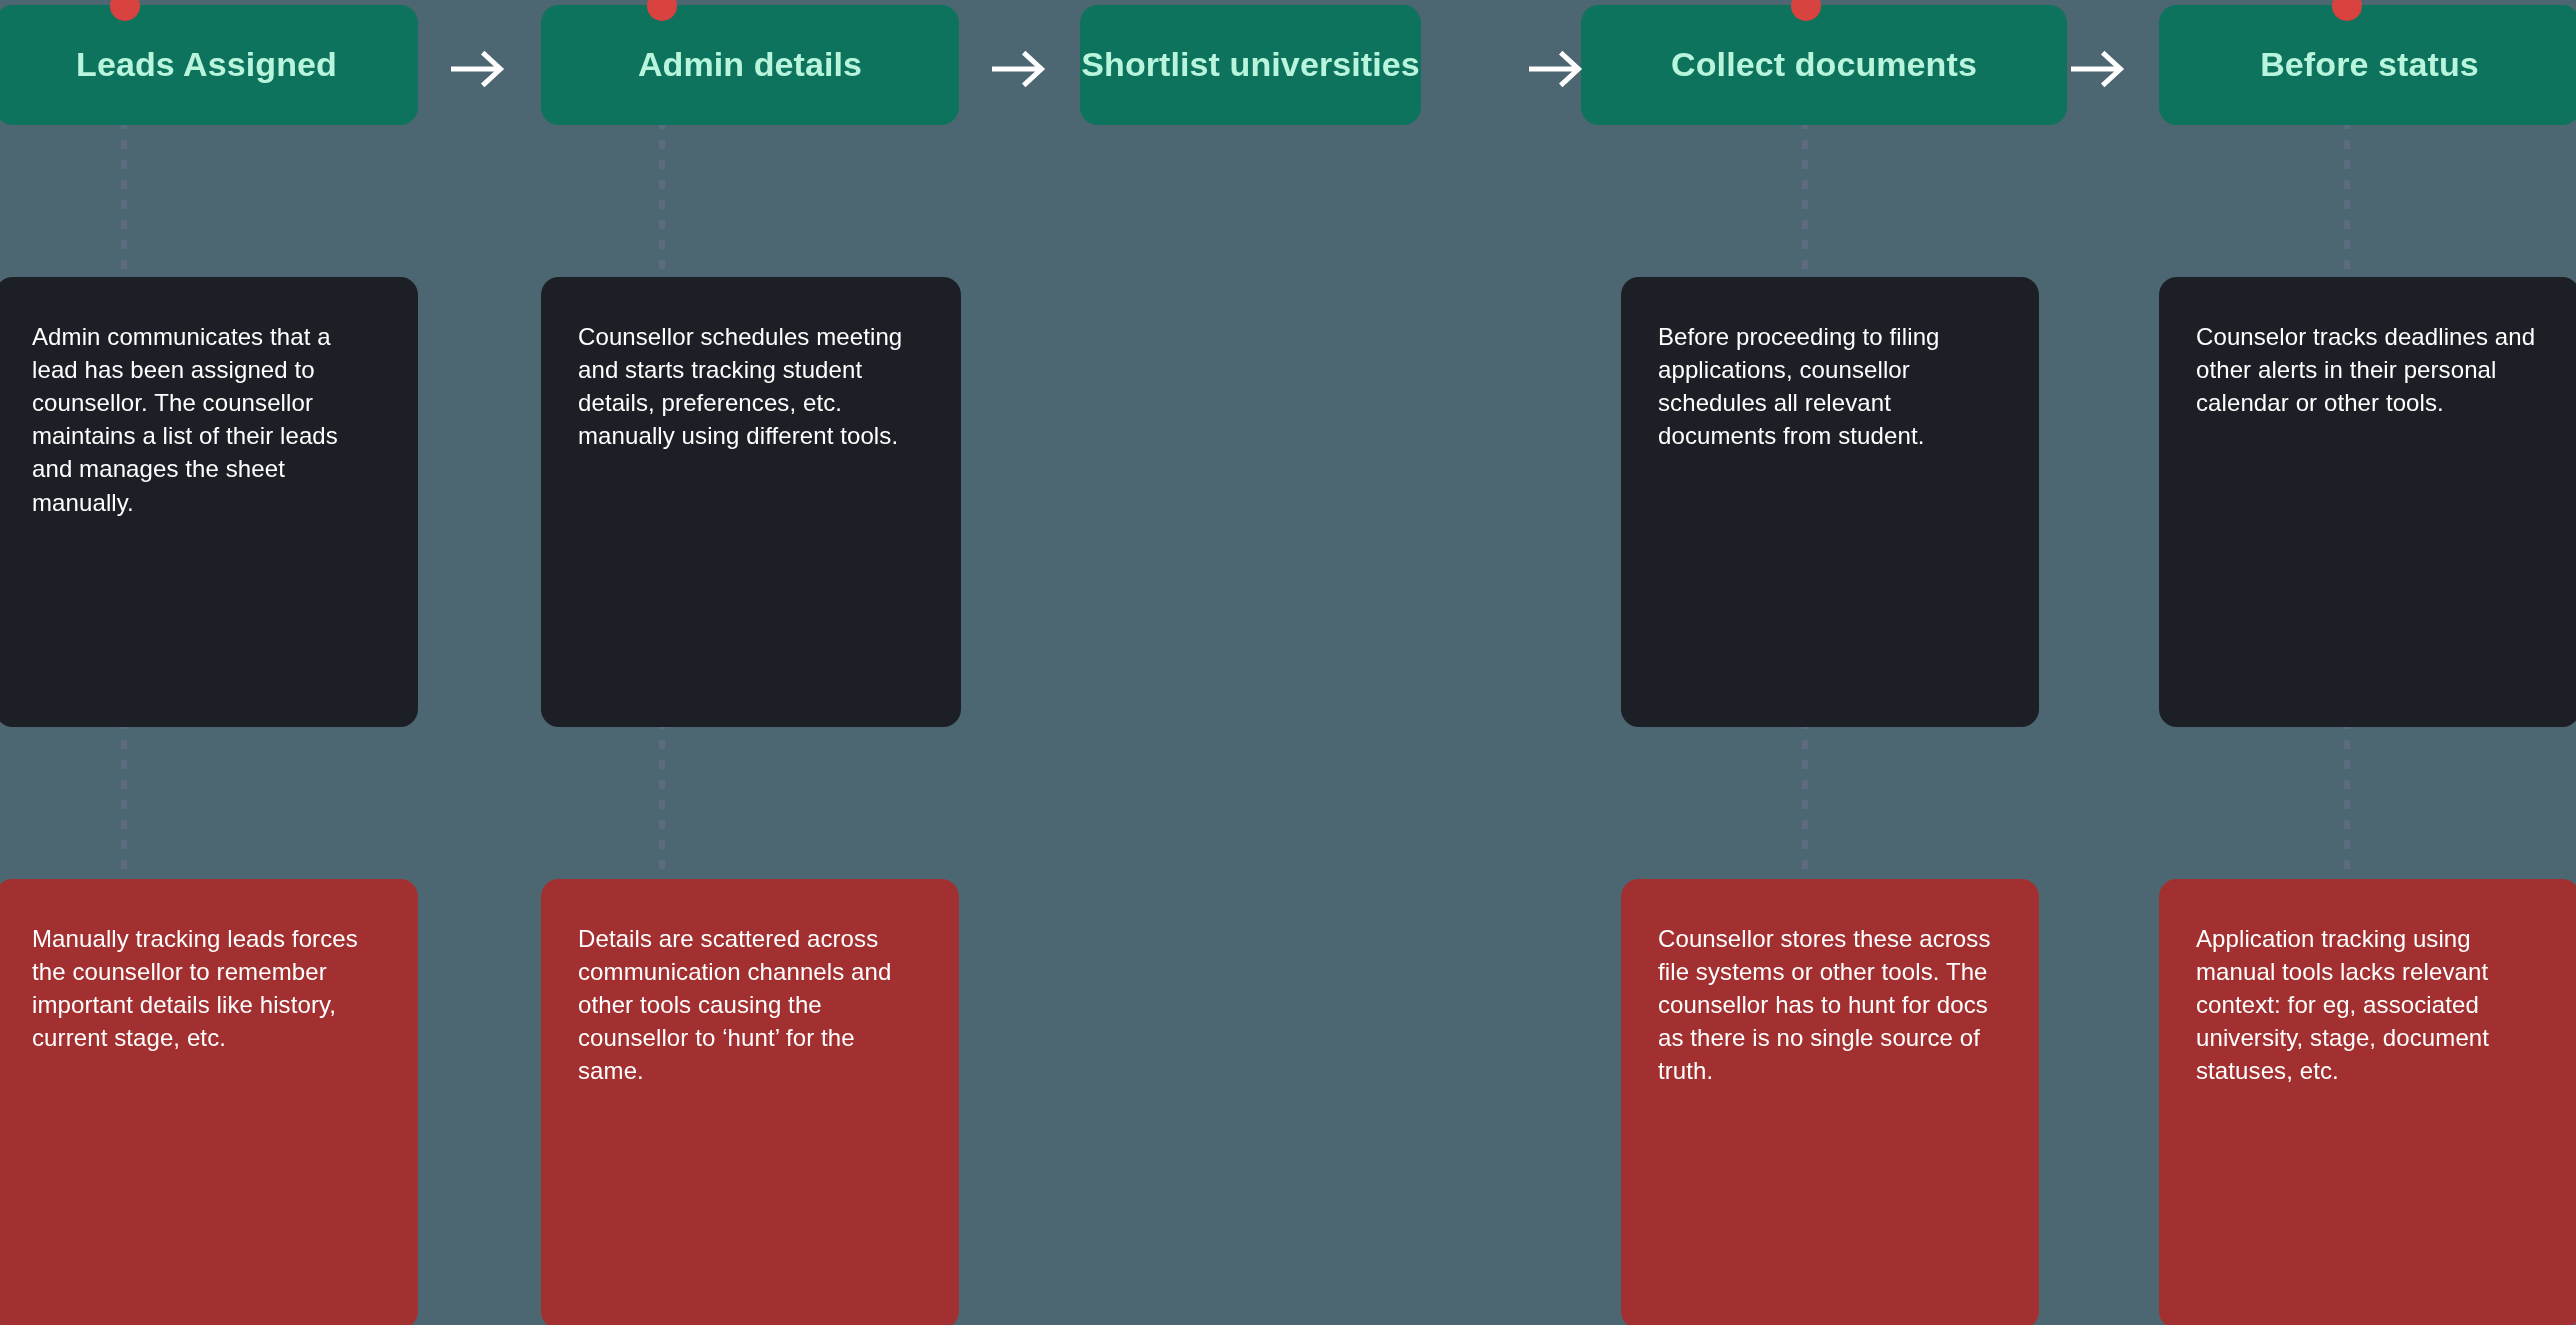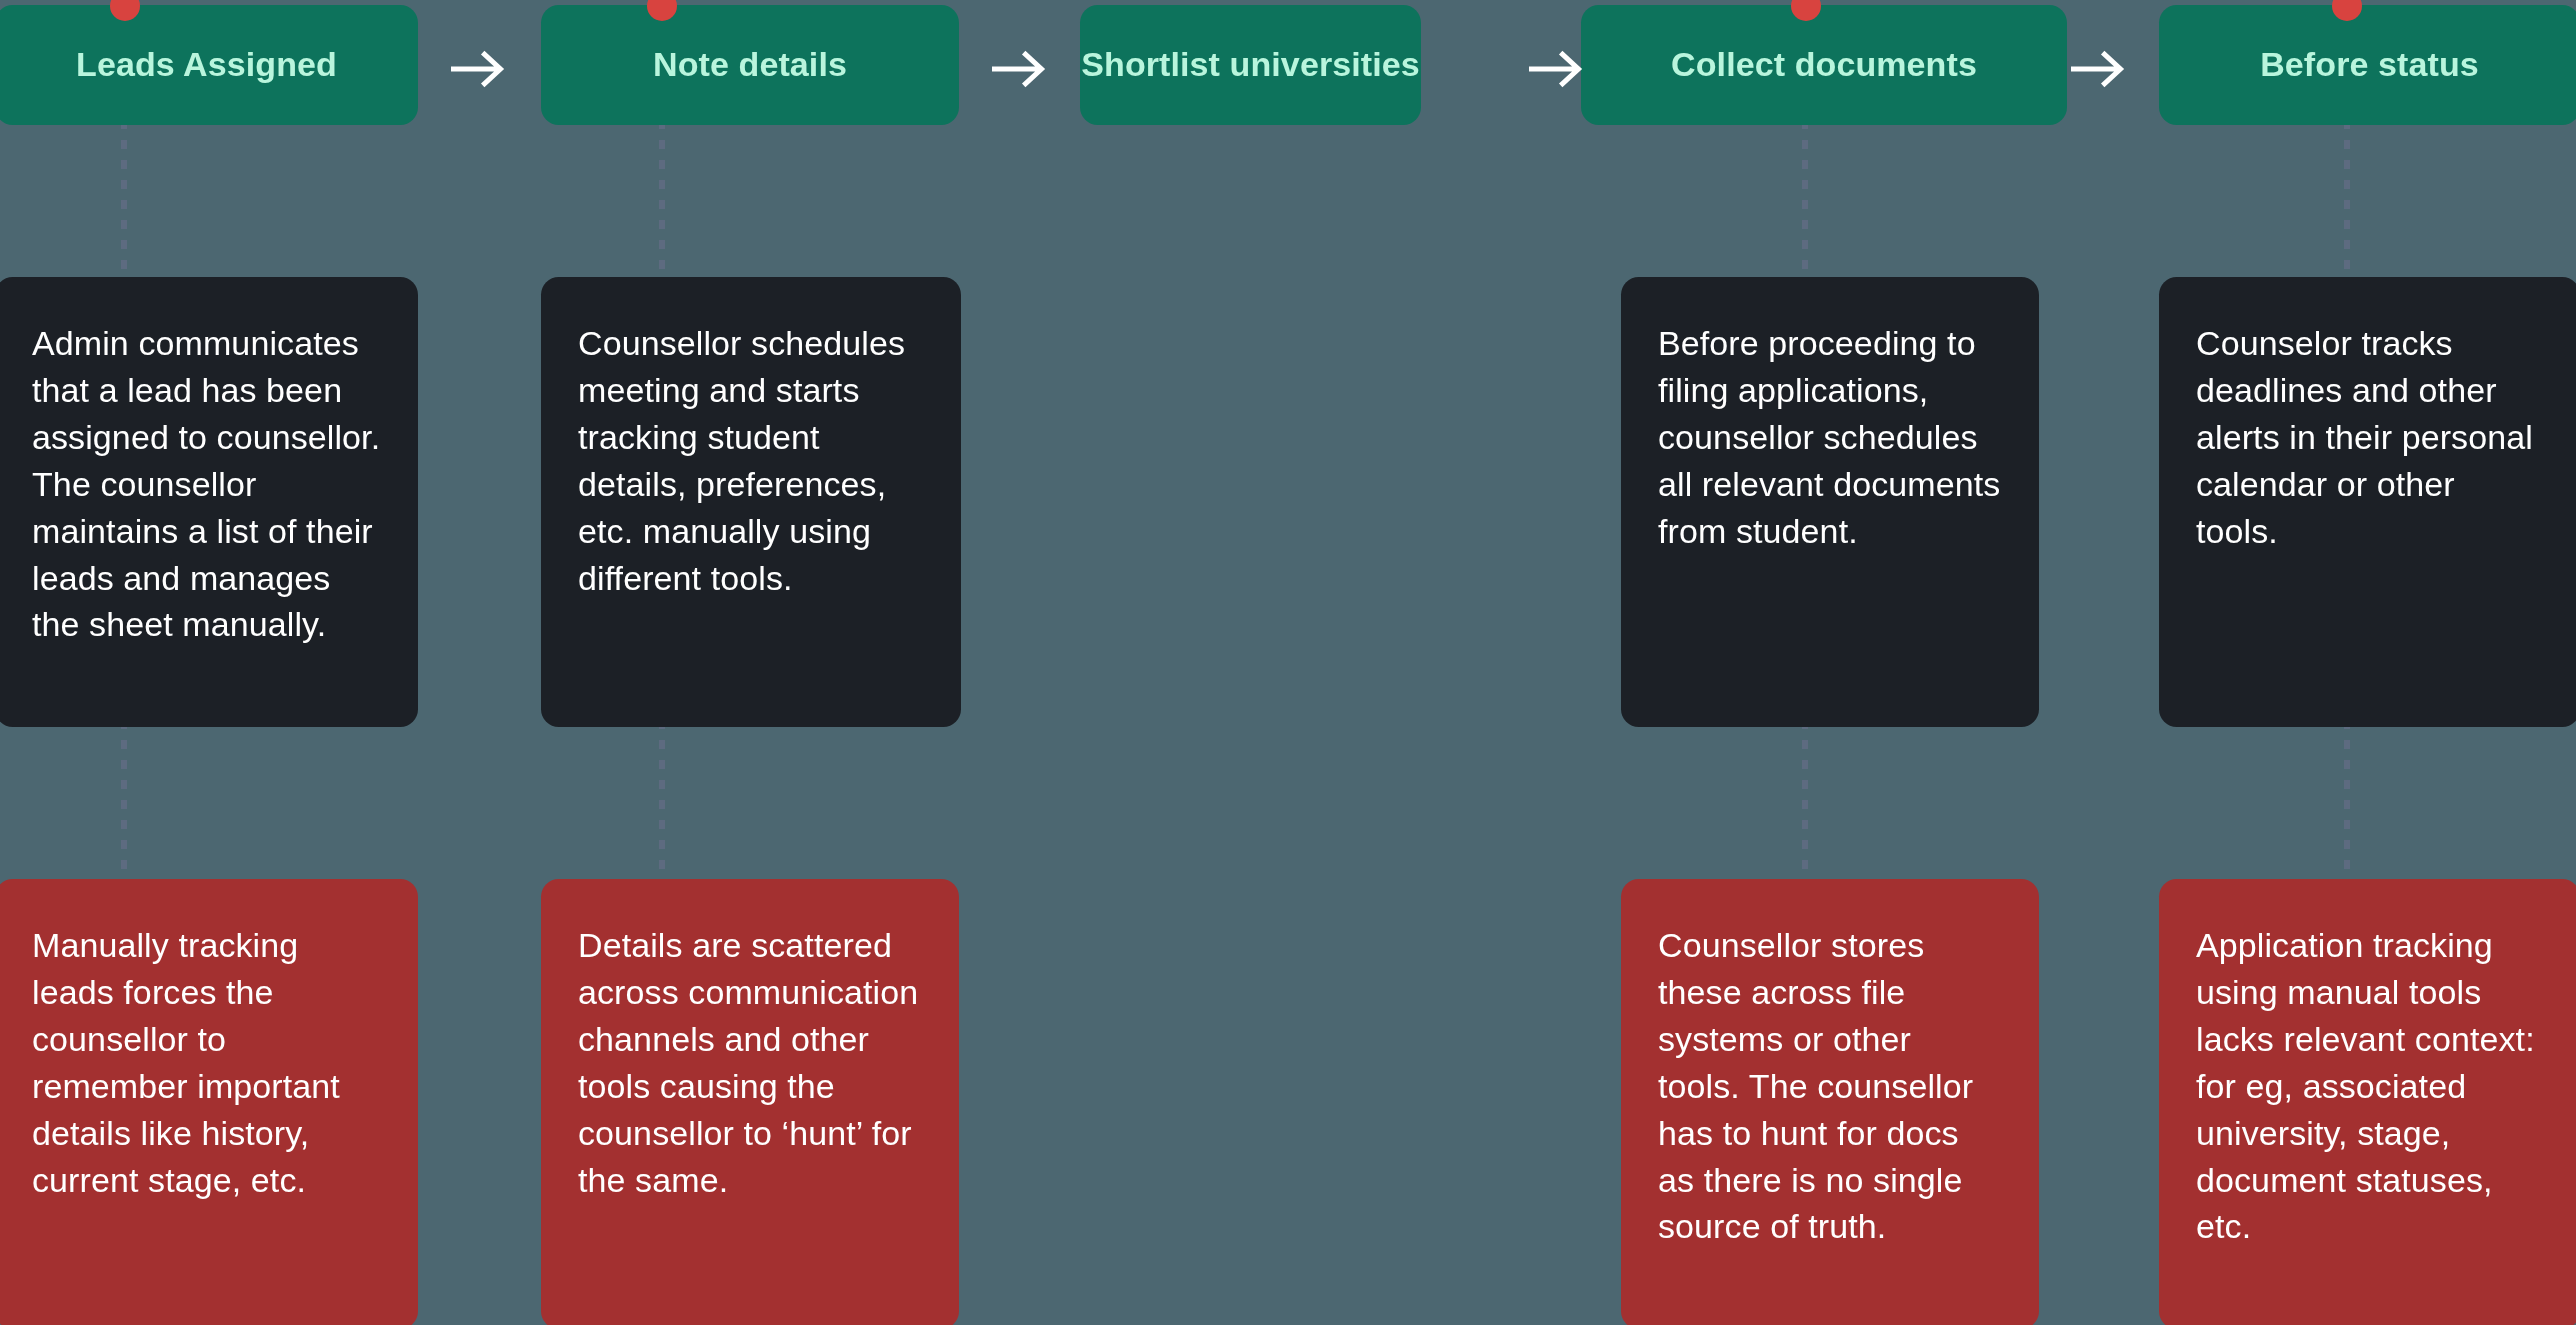--- a/index.html
+++ b/index.html
@@ -115,21 +115,21 @@
     border-radius: 17.7px;
     box-sizing: border-box;
     padding: 43px 37px 25px 37px;
     overflow: hidden;
   }
   .card.dark { background: #1c2026; }
   .card.red  { background: #a33030; }
 
   .card-text {
     color: #ffffff;
-    font-size: 34px;
+    font-size: 24px;
     line-height: 1.38;
     font-weight: 400;
     letter-spacing: 0.1px;
     margin: 0;
     word-wrap: break-word;
   }
 </style>
 </head>
 <body>
 
@@ -146,21 +146,21 @@
       <span class="hdr-label">Leads Assigned</span>
     </div>
     <div class="dot" style="left:110px;"></div>
     <div class="arrow" style="left:451px;">
       <svg viewBox="0 0 90 66" xmlns="http://www.w3.org/2000/svg">
         <path d="M4 33 H76 M53 10 L78 33 L53 56" fill="none" stroke="#ffffff" stroke-width="8" stroke-linecap="square" stroke-linejoin="miter"></path>
       </svg>
     </div>
 
     <div class="hdr" style="left:541px; width:418px;">
-      <span class="hdr-label">Note details</span>
+      <span class="hdr-label">Admin details</span>
     </div>
     <div class="dot" style="left:647px;"></div>
     <div class="arrow" style="left:992px;">
       <svg viewBox="0 0 90 66" xmlns="http://www.w3.org/2000/svg">
         <path d="M4 33 H76 M53 10 L78 33 L53 56" fill="none" stroke="#ffffff" stroke-width="8" stroke-linecap="square" stroke-linejoin="miter"></path>
       </svg>
     </div>
 
     <div class="hdr" style="left:1080px; width:341px;">
       <span class="hdr-label">Shortlist universities</span>

